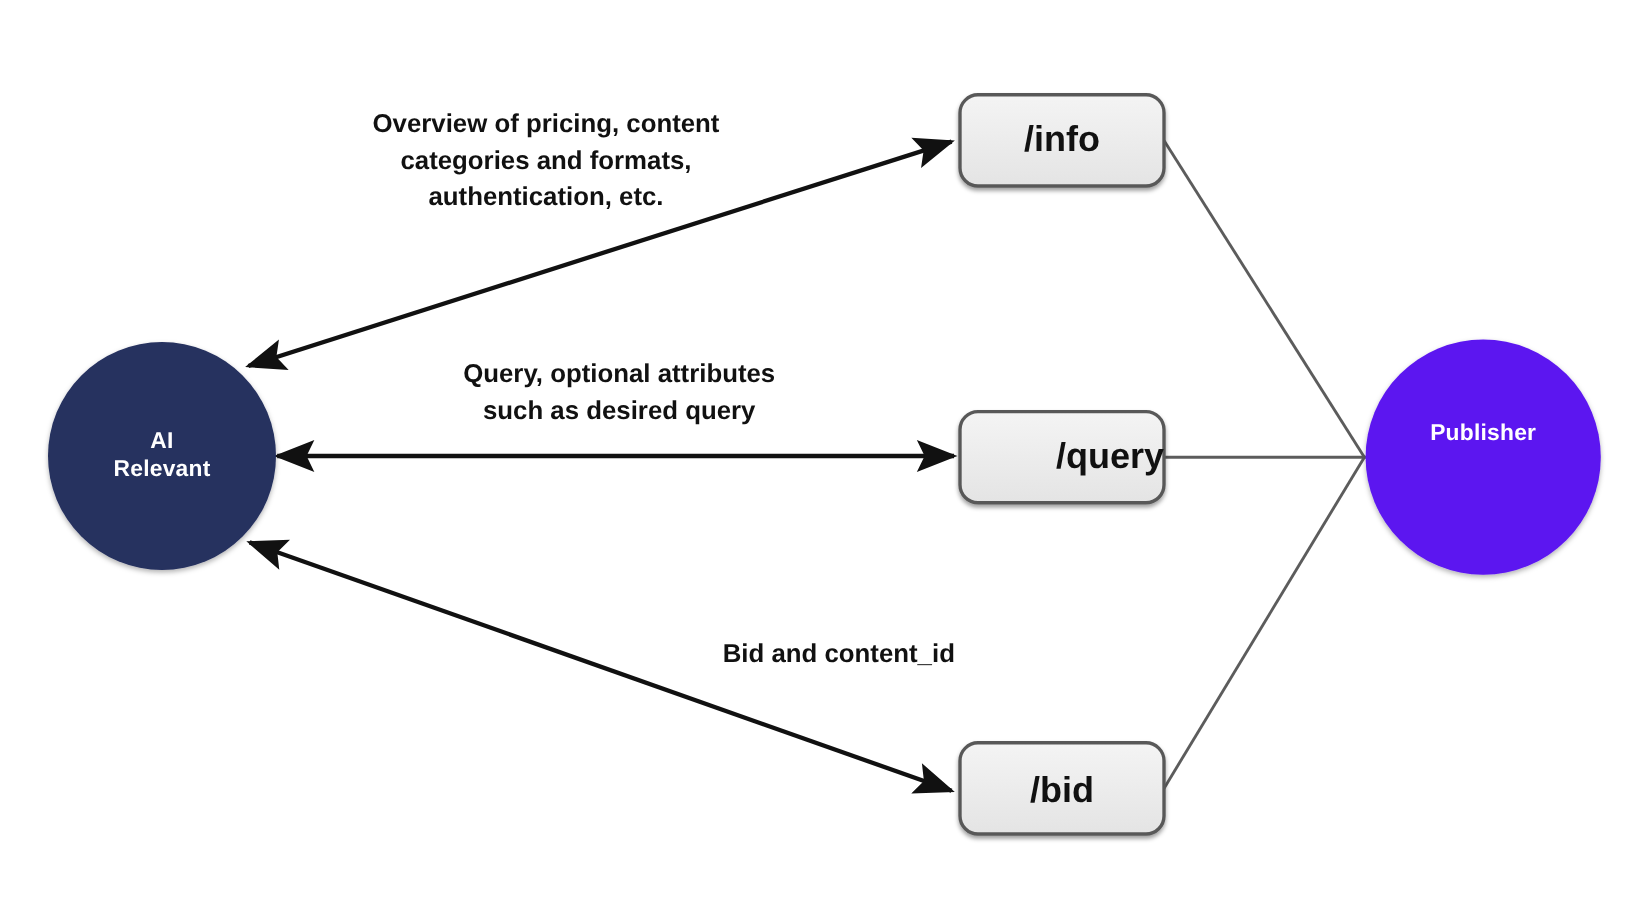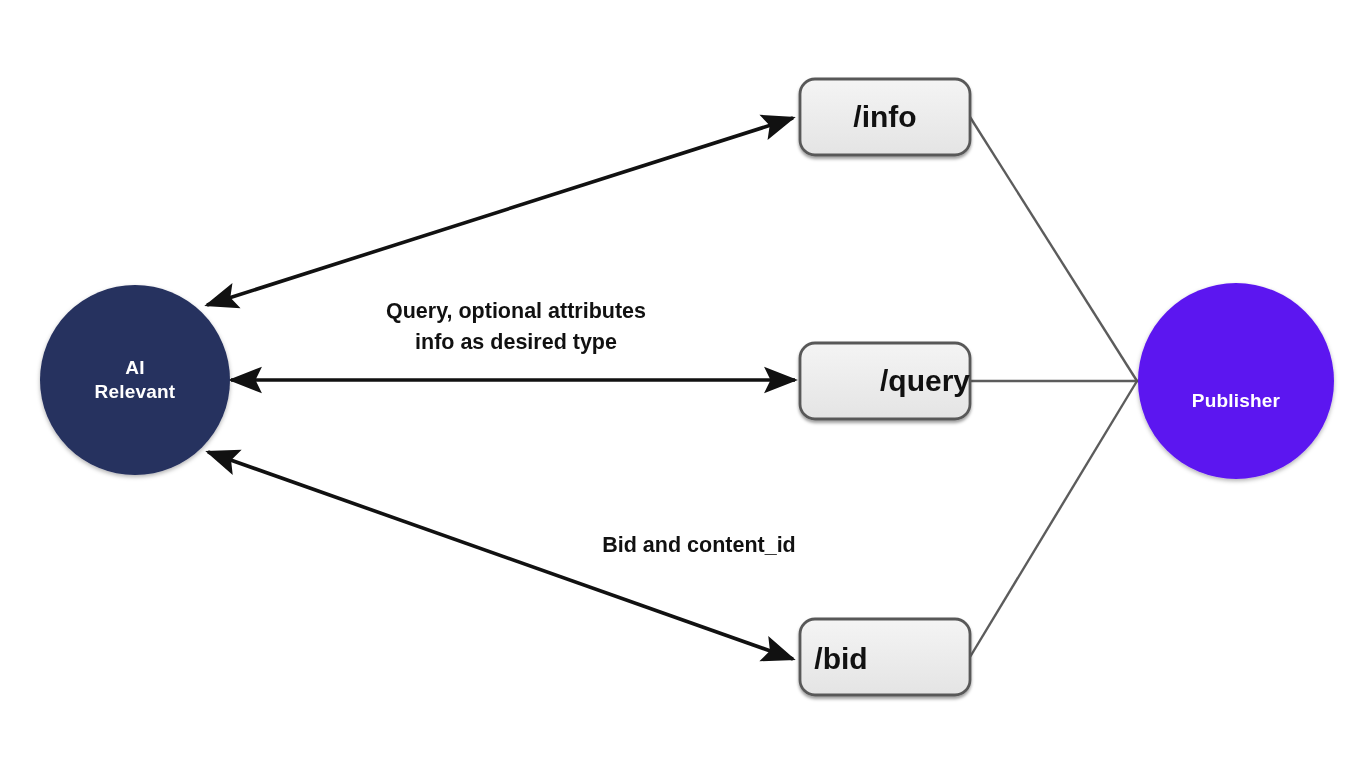--- a/index.html
+++ b/index.html
@@ -106,29 +106,32 @@
 
     <g>
       <circle cx="135" cy="380" r="95" fill="#25305e" filter="url(#soft-shadow)"></circle>
       <circle cx="1236" cy="381" r="98" fill="#5c16f0" filter="url(#soft-shadow)"></circle>
     </g>
   </svg>
 
   <div class="node-circle-label" style="left:55px; top:340px; width:160px; height:80px; white-space:pre-line;">AI
 Relevant</div>
 
-  <div class="node-circle-label" style="left:1146px; top:381px; width:180px; height:40px;">Publisher</div>
+  <div class="node-circle-label" style="left:1146px; top:342px; width:180px; height:40px;">Publisher</div>
 
   <div class="endpoint-label" style="left:800px; top:79px; width:170px; height:76px;">/info</div>
 
   <div class="endpoint-label" style="left:800px; top:343px; width:170px; height:76px;padding-left:40px;">/query</div>
 
-  <div class="endpoint-label" style="left:756px; top:619px; width:170px; height:79px;text-align:right;">/bid</div>
+  <div class="endpoint-label" style="left:800px; top:619px; width:170px; height:79px;text-align:right;">/bid</div>
 
+  <div class="edge-label" style="left:275px; top:88px; width:360px;">Overview of pricing, content
+categories and formats,
+authentication, etc.</div>
 
   <div class="edge-label" style="left:336px; top:296px; width:360px;">Query, optional attributes
-info as desired type</div>
+such as desired query</div>
 
 
   <div class="edge-label" style="left:569px; top:530px; width:260px;">Bid and content_id</div>
 
 
 </div>
 
 </body></html>

